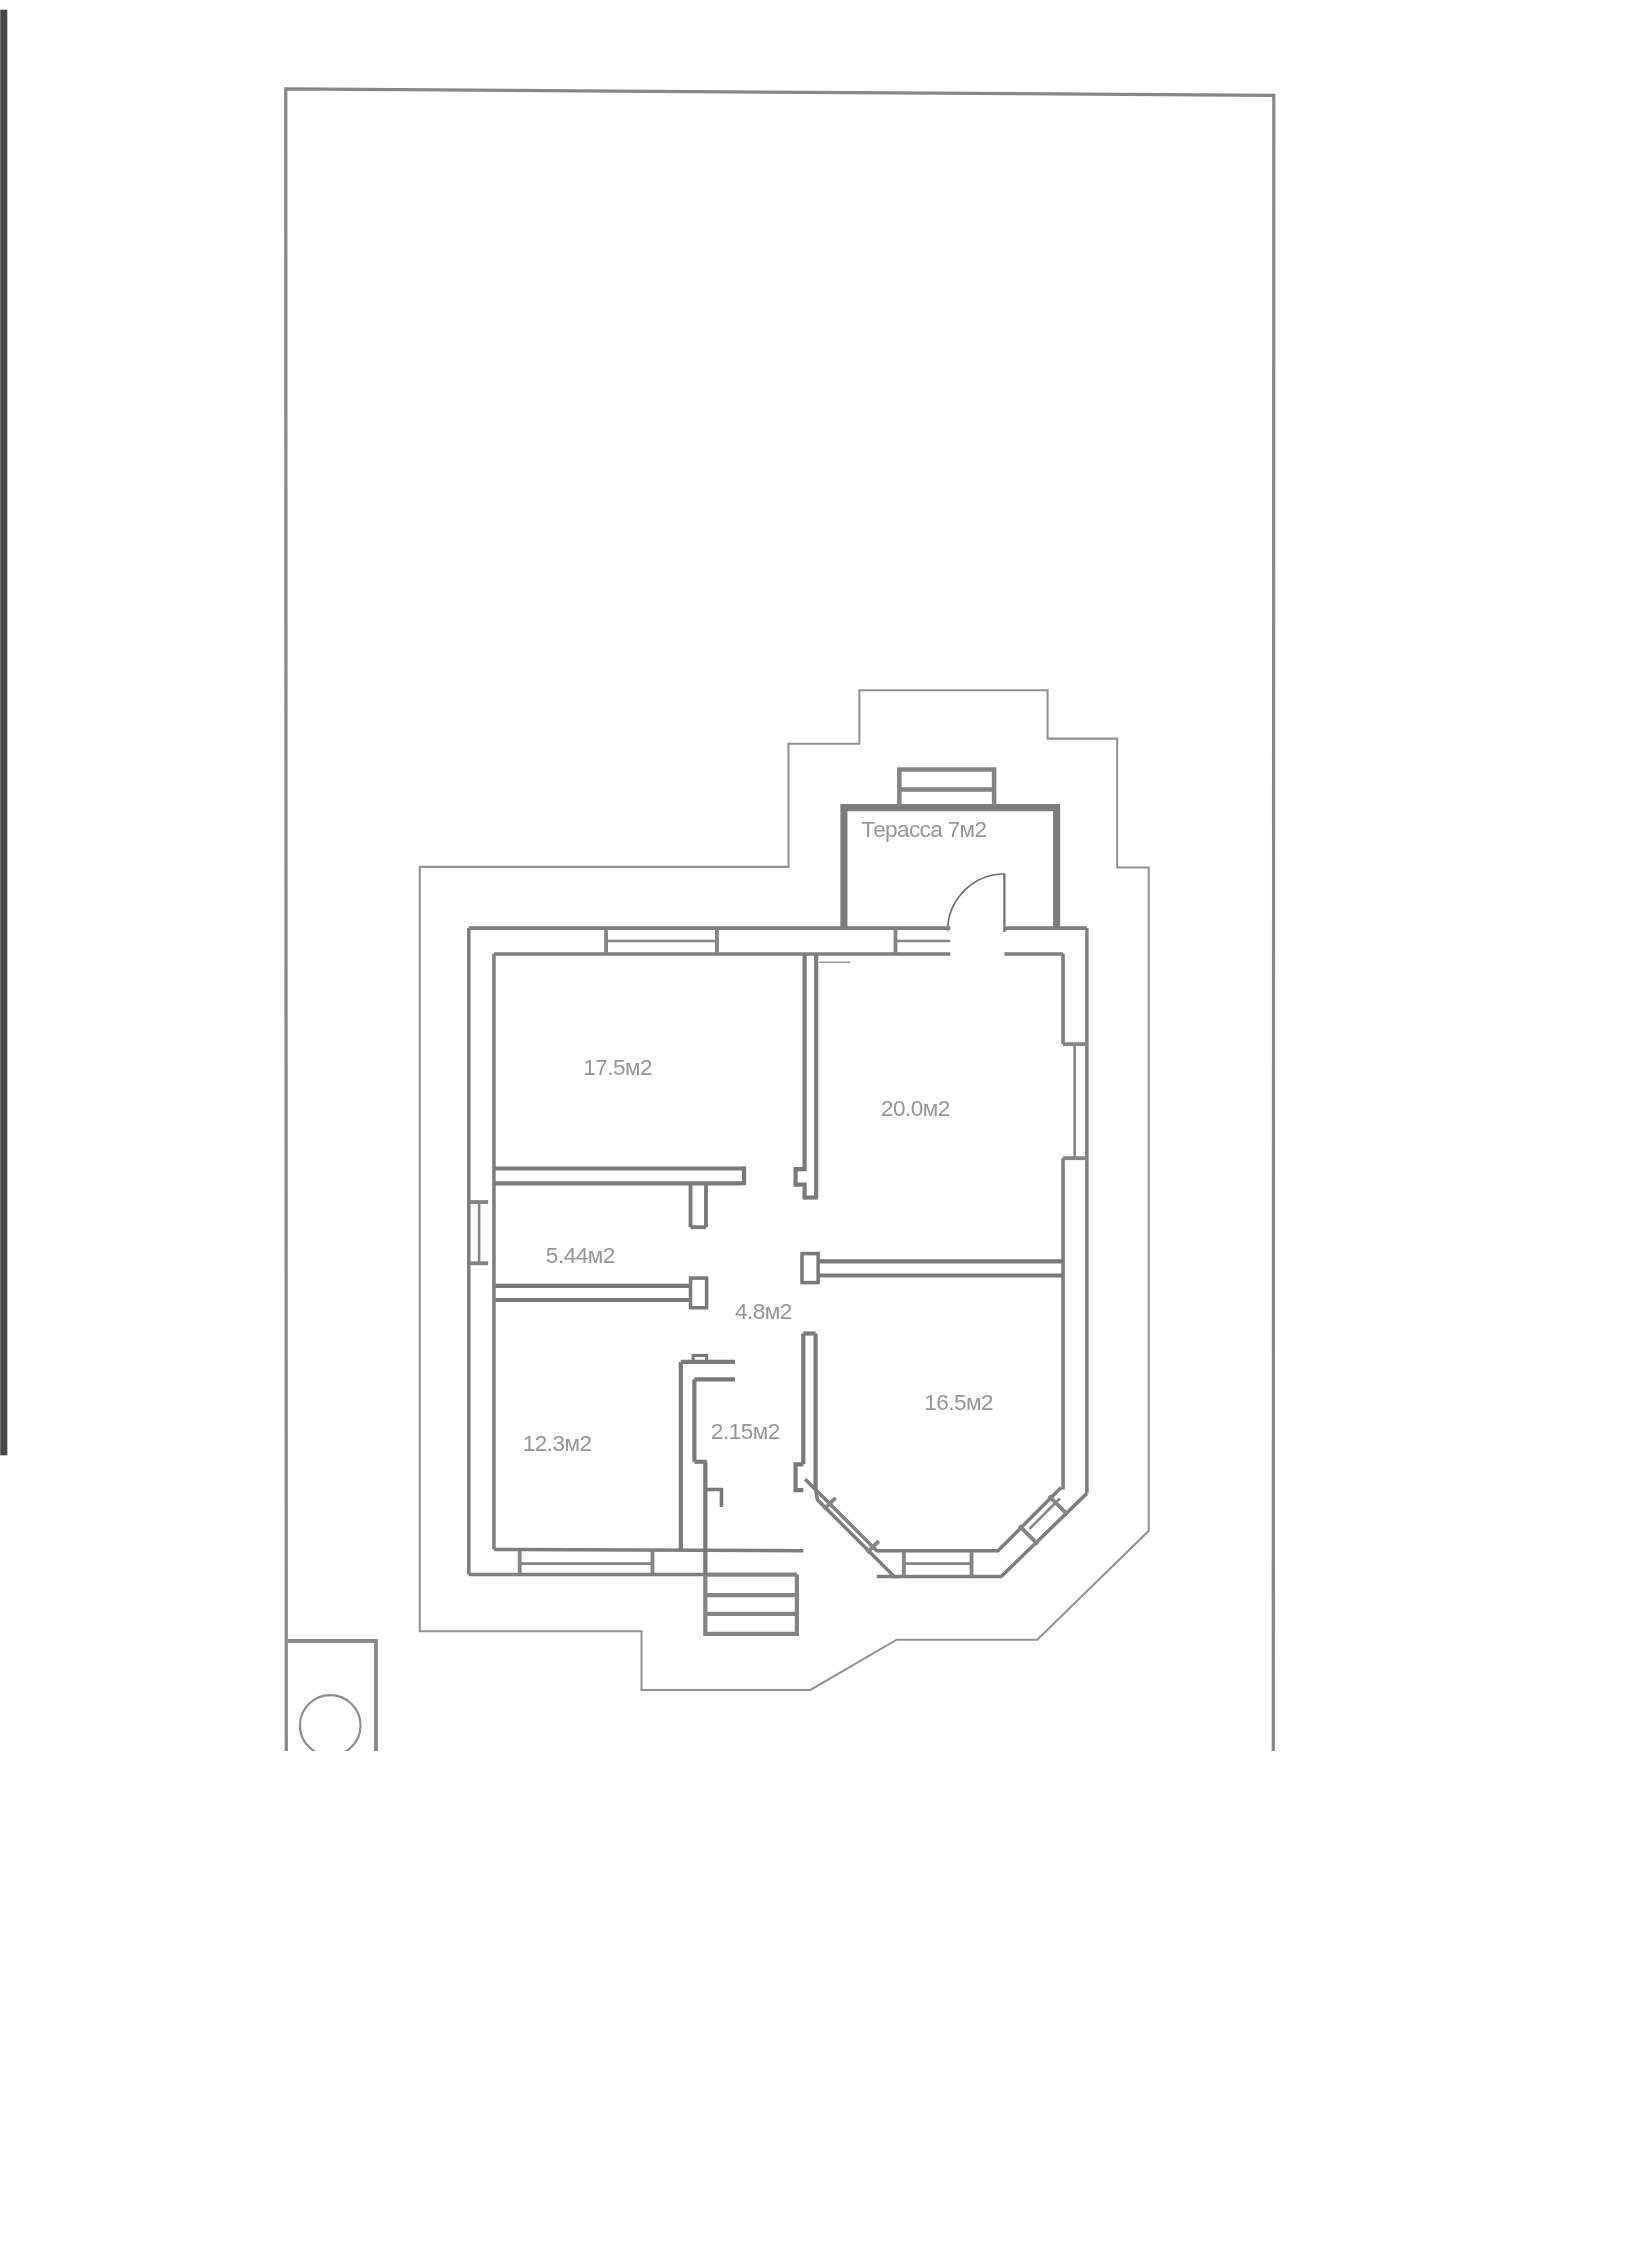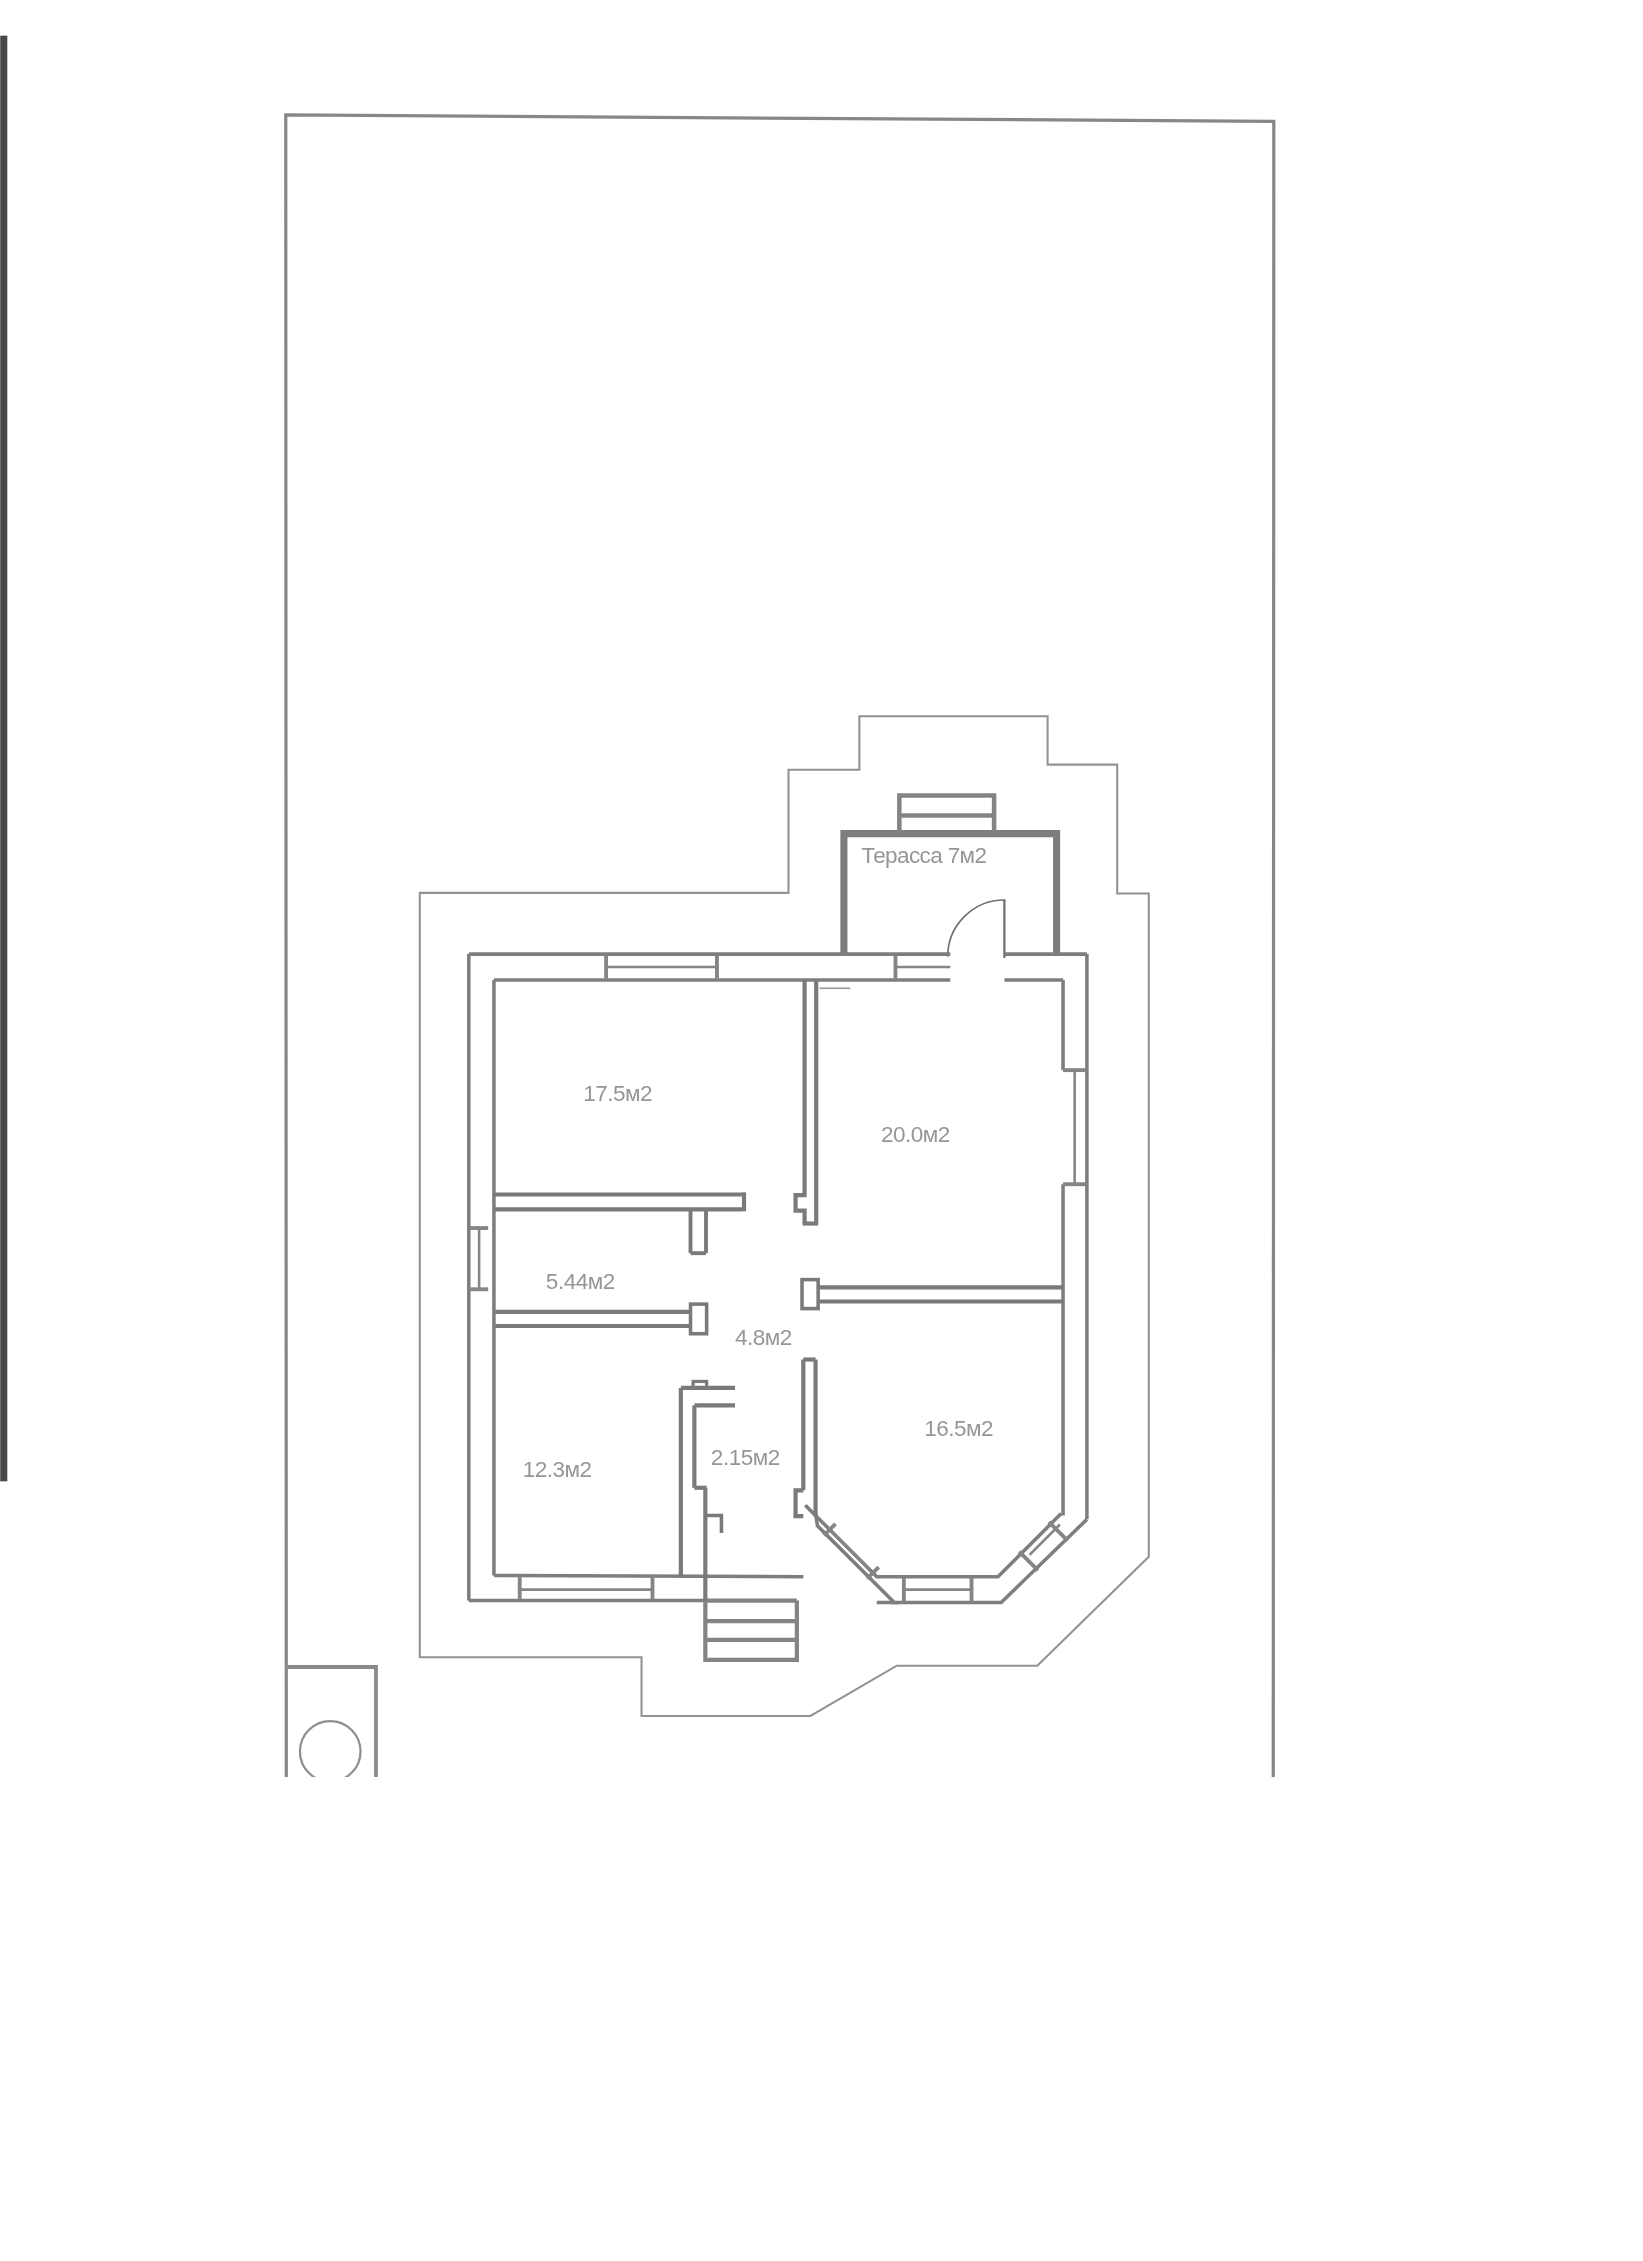--- a/index.html
+++ b/index.html
@@ -1,17 +1,17 @@
 <!DOCTYPE html>
 <html style="font-size:10.3px"><head>
 <meta charset="utf-8">
 <style>
   html,body{margin:0;padding:0;background:#ffffff;}
   #page{width:1644px;height:1751px;position:relative;background:#ffffff;
-        font-family:"Liberation Sans", sans-serif;margin-top:26px;}
+        font-family:"Liberation Sans", sans-serif;}
   svg{position:absolute;left:0;top:0;}
   text{font-family:"Liberation Sans", sans-serif;fill:#969696;}
 </style>
 </head>
 <body>
 <div id="page">
 <svg width="1644" height="2261" viewBox="0 0 2550 3508">
 
   <rect x="0" y="15" width="11" height="2243" fill="#474747"></rect>
 

